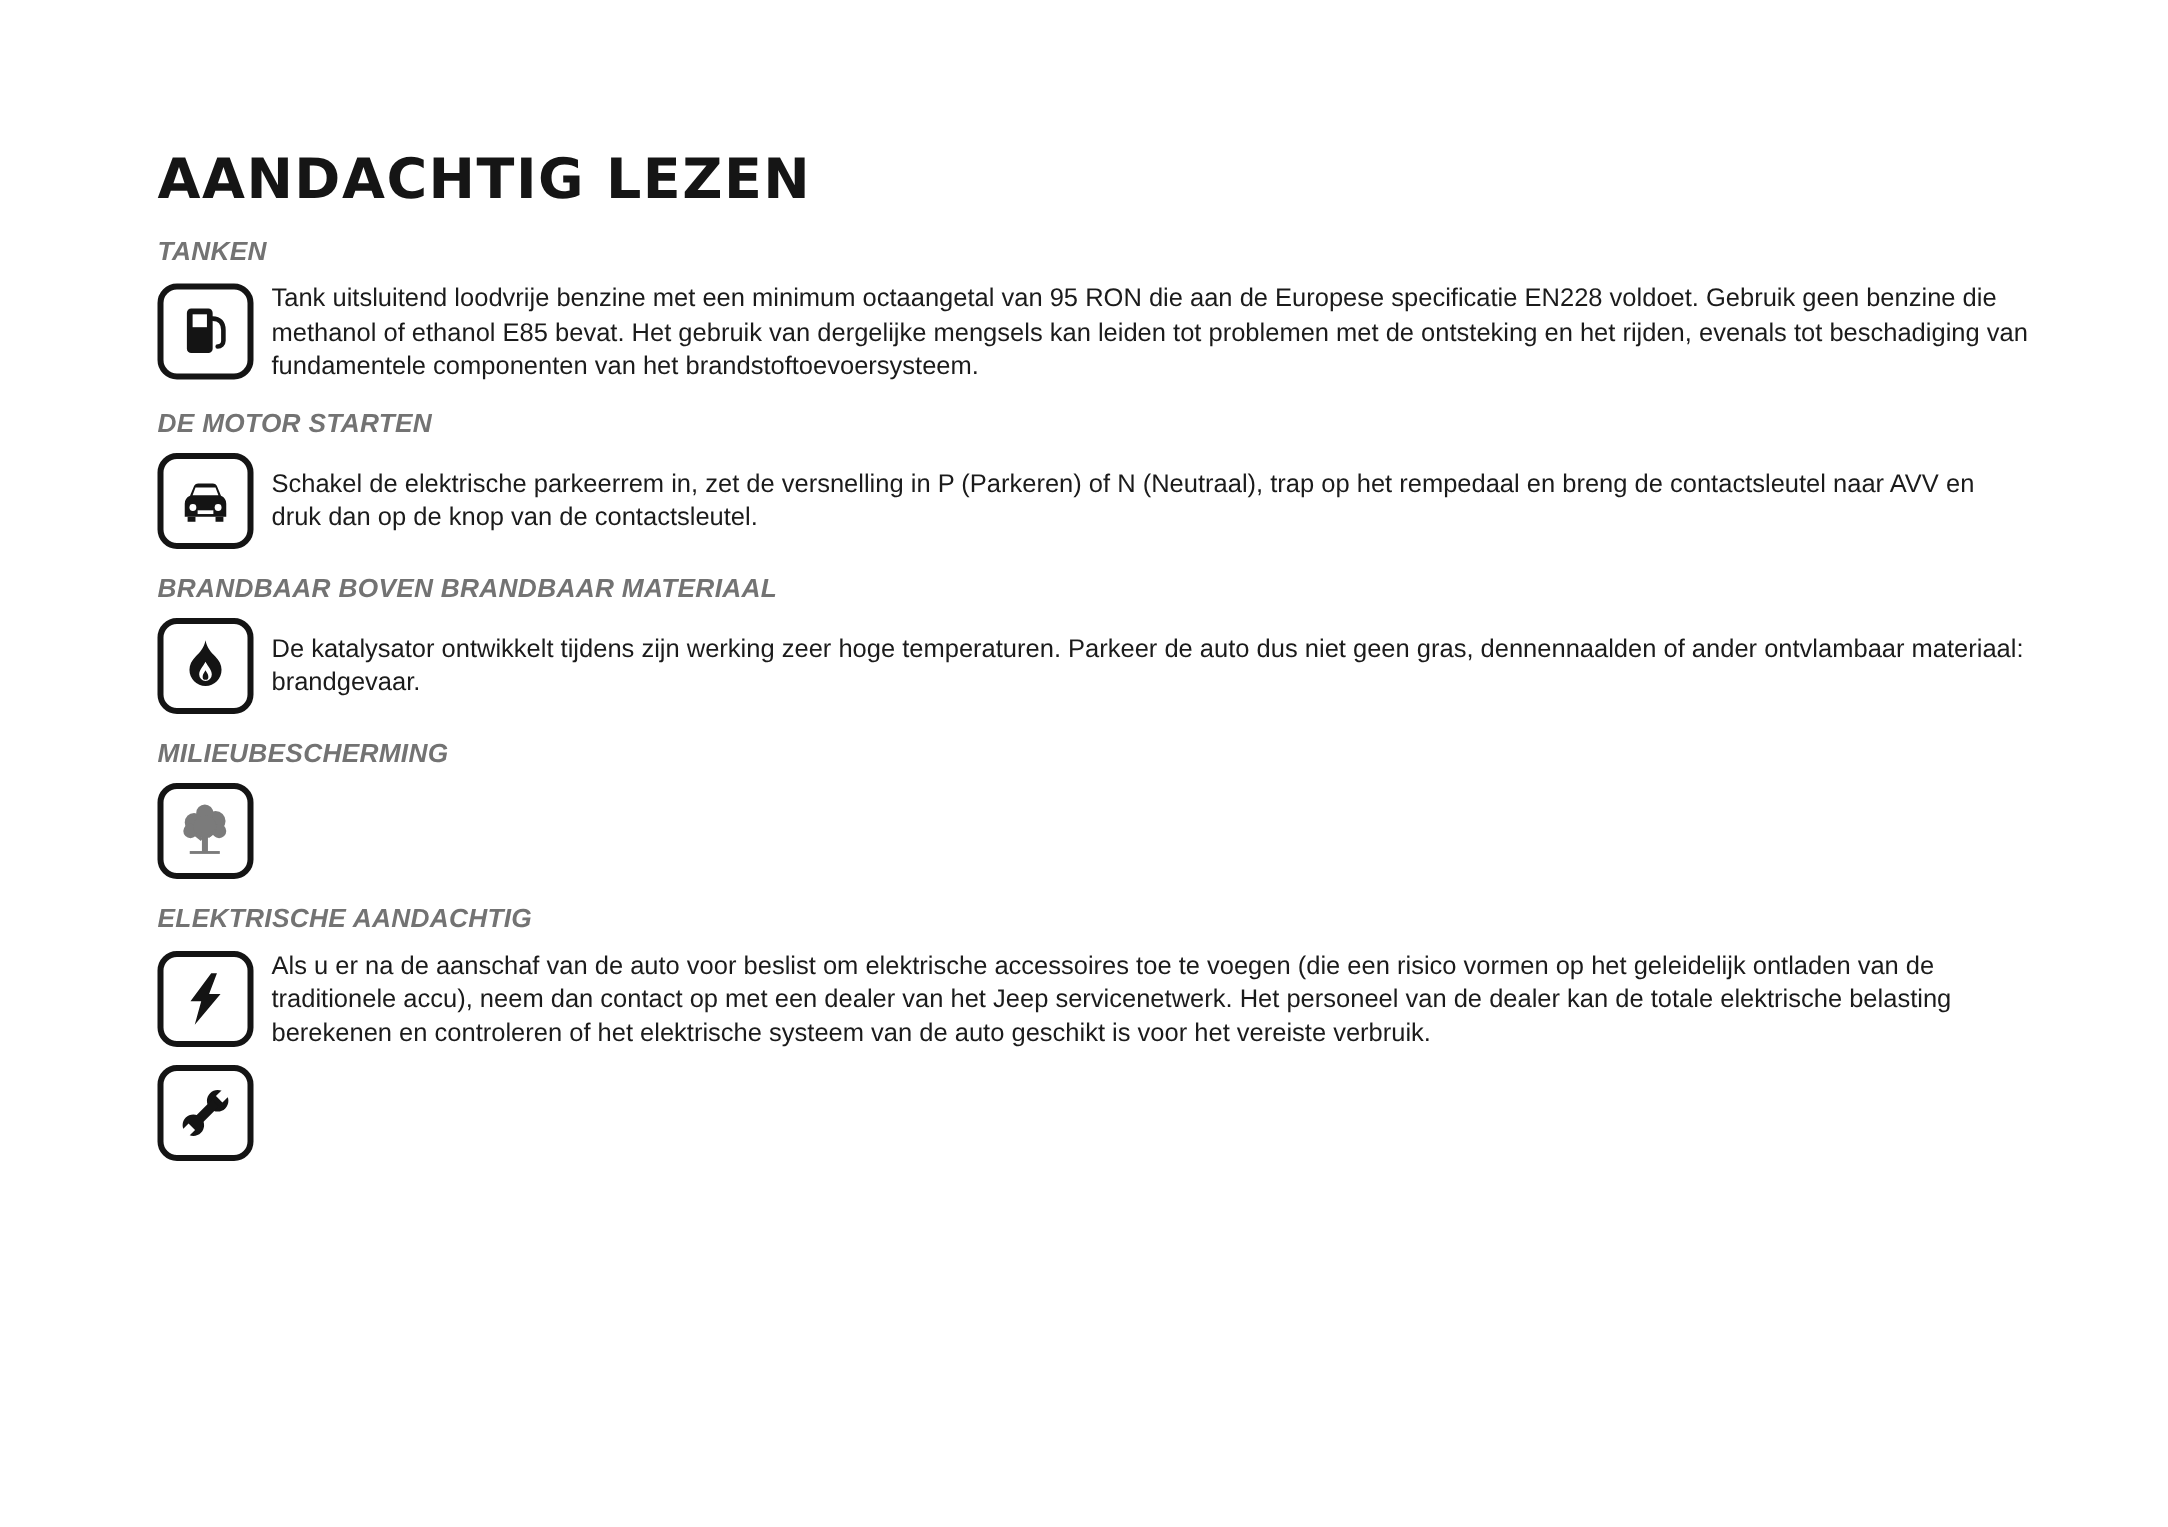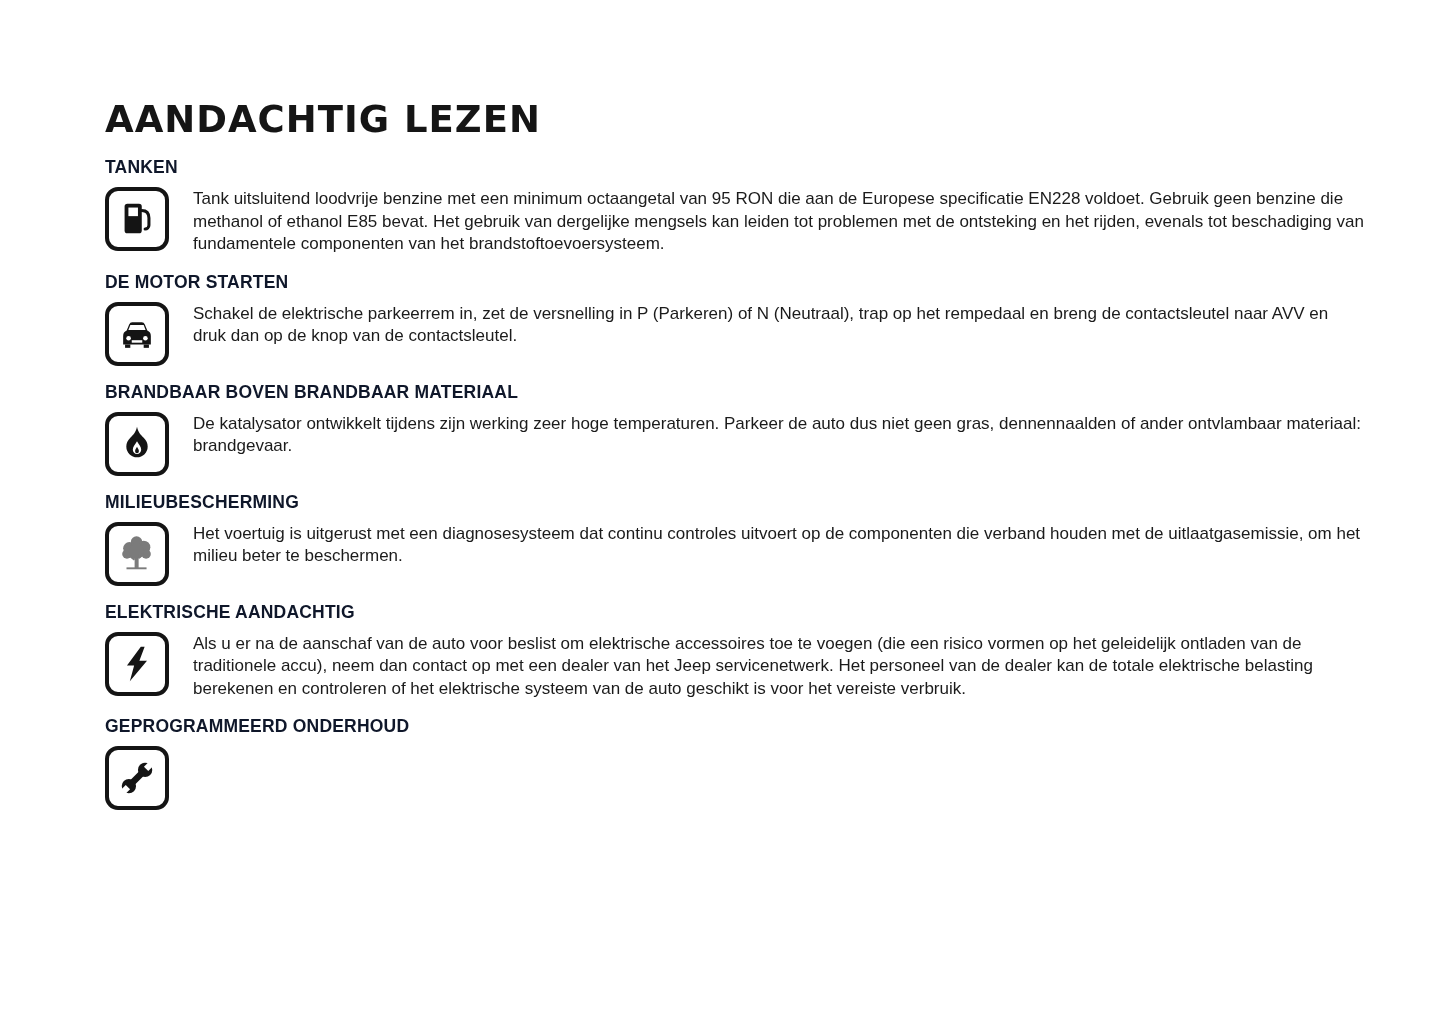--- a/index.html
+++ b/index.html
@@ -20,28 +20,29 @@
     font-size: 37px;
     letter-spacing: 1px;
     color: #151515;
     margin: 0 0 12px 0;
   }
   .section { margin: 0; }
   .section-heading {
     font-family: "Liberation Sans", sans-serif;
     font-weight: bold;
     font-size: 17.5px;
-    color: #0f172a;
+    color: #737373;
     margin: 16px 0 9px 0;
     letter-spacing: 0.2px;
+    font-style: italic;
   }
   .section-row {
     display: flex;
-    align-items: flex-start;
-    gap: 24px;
+    align-items: center;
+    gap: 12px;
     margin-bottom: 10px;
   }
   .icon-box {
     flex-shrink: 0;
     width: 56px;
     height: 56px;
     border: 4px solid #141414;
     border-radius: 13px;
     display: flex;
     align-items: center;
@@ -129,41 +130,39 @@
               <circle cx="11.5" cy="22" r="5"></circle>
               <circle cx="31.5" cy="22" r="5"></circle>
               <circle cx="21.5" cy="19" r="8"></circle>
               <rect x="19.5" y="23" width="4.2" height="14"></rect>
               <path d="M19.5 28 l-5 -4 M23.7 26 l5 -4" stroke="#7b7b7b" stroke-width="2.4"></path>
               <rect x="11" y="36" width="21" height="2"></rect>
             </g>
           </svg>
         </span>
       </div>
-      <p class="section-body">Het voertuig is uitgerust met een diagnosesysteem dat continu controles uitvoert op de componenten die verband houden met de uitlaatgasemissie, om het milieu beter te beschermen.</p>
     </div>
   </div>
 
   <div class="section">
     <div class="section-heading">ELEKTRISCHE AANDACHTIG</div>
     <div class="section-row">
       <div class="icon-box">
         <span>
           <svg viewBox="0 0 44 44" width="42" height="42">
             <path d="M26 4 L11.5 23.5 h7.5 L14.5 40 L32.5 18.5 h-8 L30 4 z" fill="#141414"></path>
             <path d="M13 10 l10 13 M31 34 l-10 -13" stroke="#ffffff" stroke-width="0"></path>
           </svg>
         </span>
       </div>
       <p class="section-body">Als u er na de aanschaf van de auto voor beslist om elektrische accessoires toe te voegen (die een risico vormen op het geleidelijk ontladen van de traditionele accu), neem dan contact op met een dealer van het Jeep servicenetwerk. Het personeel van de dealer kan de totale elektrische belasting berekenen en controleren of het elektrische systeem van de auto geschikt is voor het vereiste verbruik.</p>
     </div>
   </div>
 
   <div class="section">
-    <div class="section-heading">GEPROGRAMMEERD ONDERHOUD</div>
     <div class="section-row">
       <div class="icon-box">
         <span>
           <svg viewBox="0 0 44 44" width="42" height="42">
             <g transform="rotate(45 22 22)">
               <circle cx="22" cy="10" r="7.5" fill="#141414"></circle>
               <rect x="18.6" y="12" width="6.8" height="20" fill="#141414"></rect>
               <circle cx="22" cy="34" r="7.5" fill="#141414"></circle>
               <rect x="18.8" y="0" width="6.4" height="8.5" fill="#ffffff"></rect>
               <rect x="18.8" y="35.5" width="6.4" height="8.5" fill="#ffffff"></rect>

